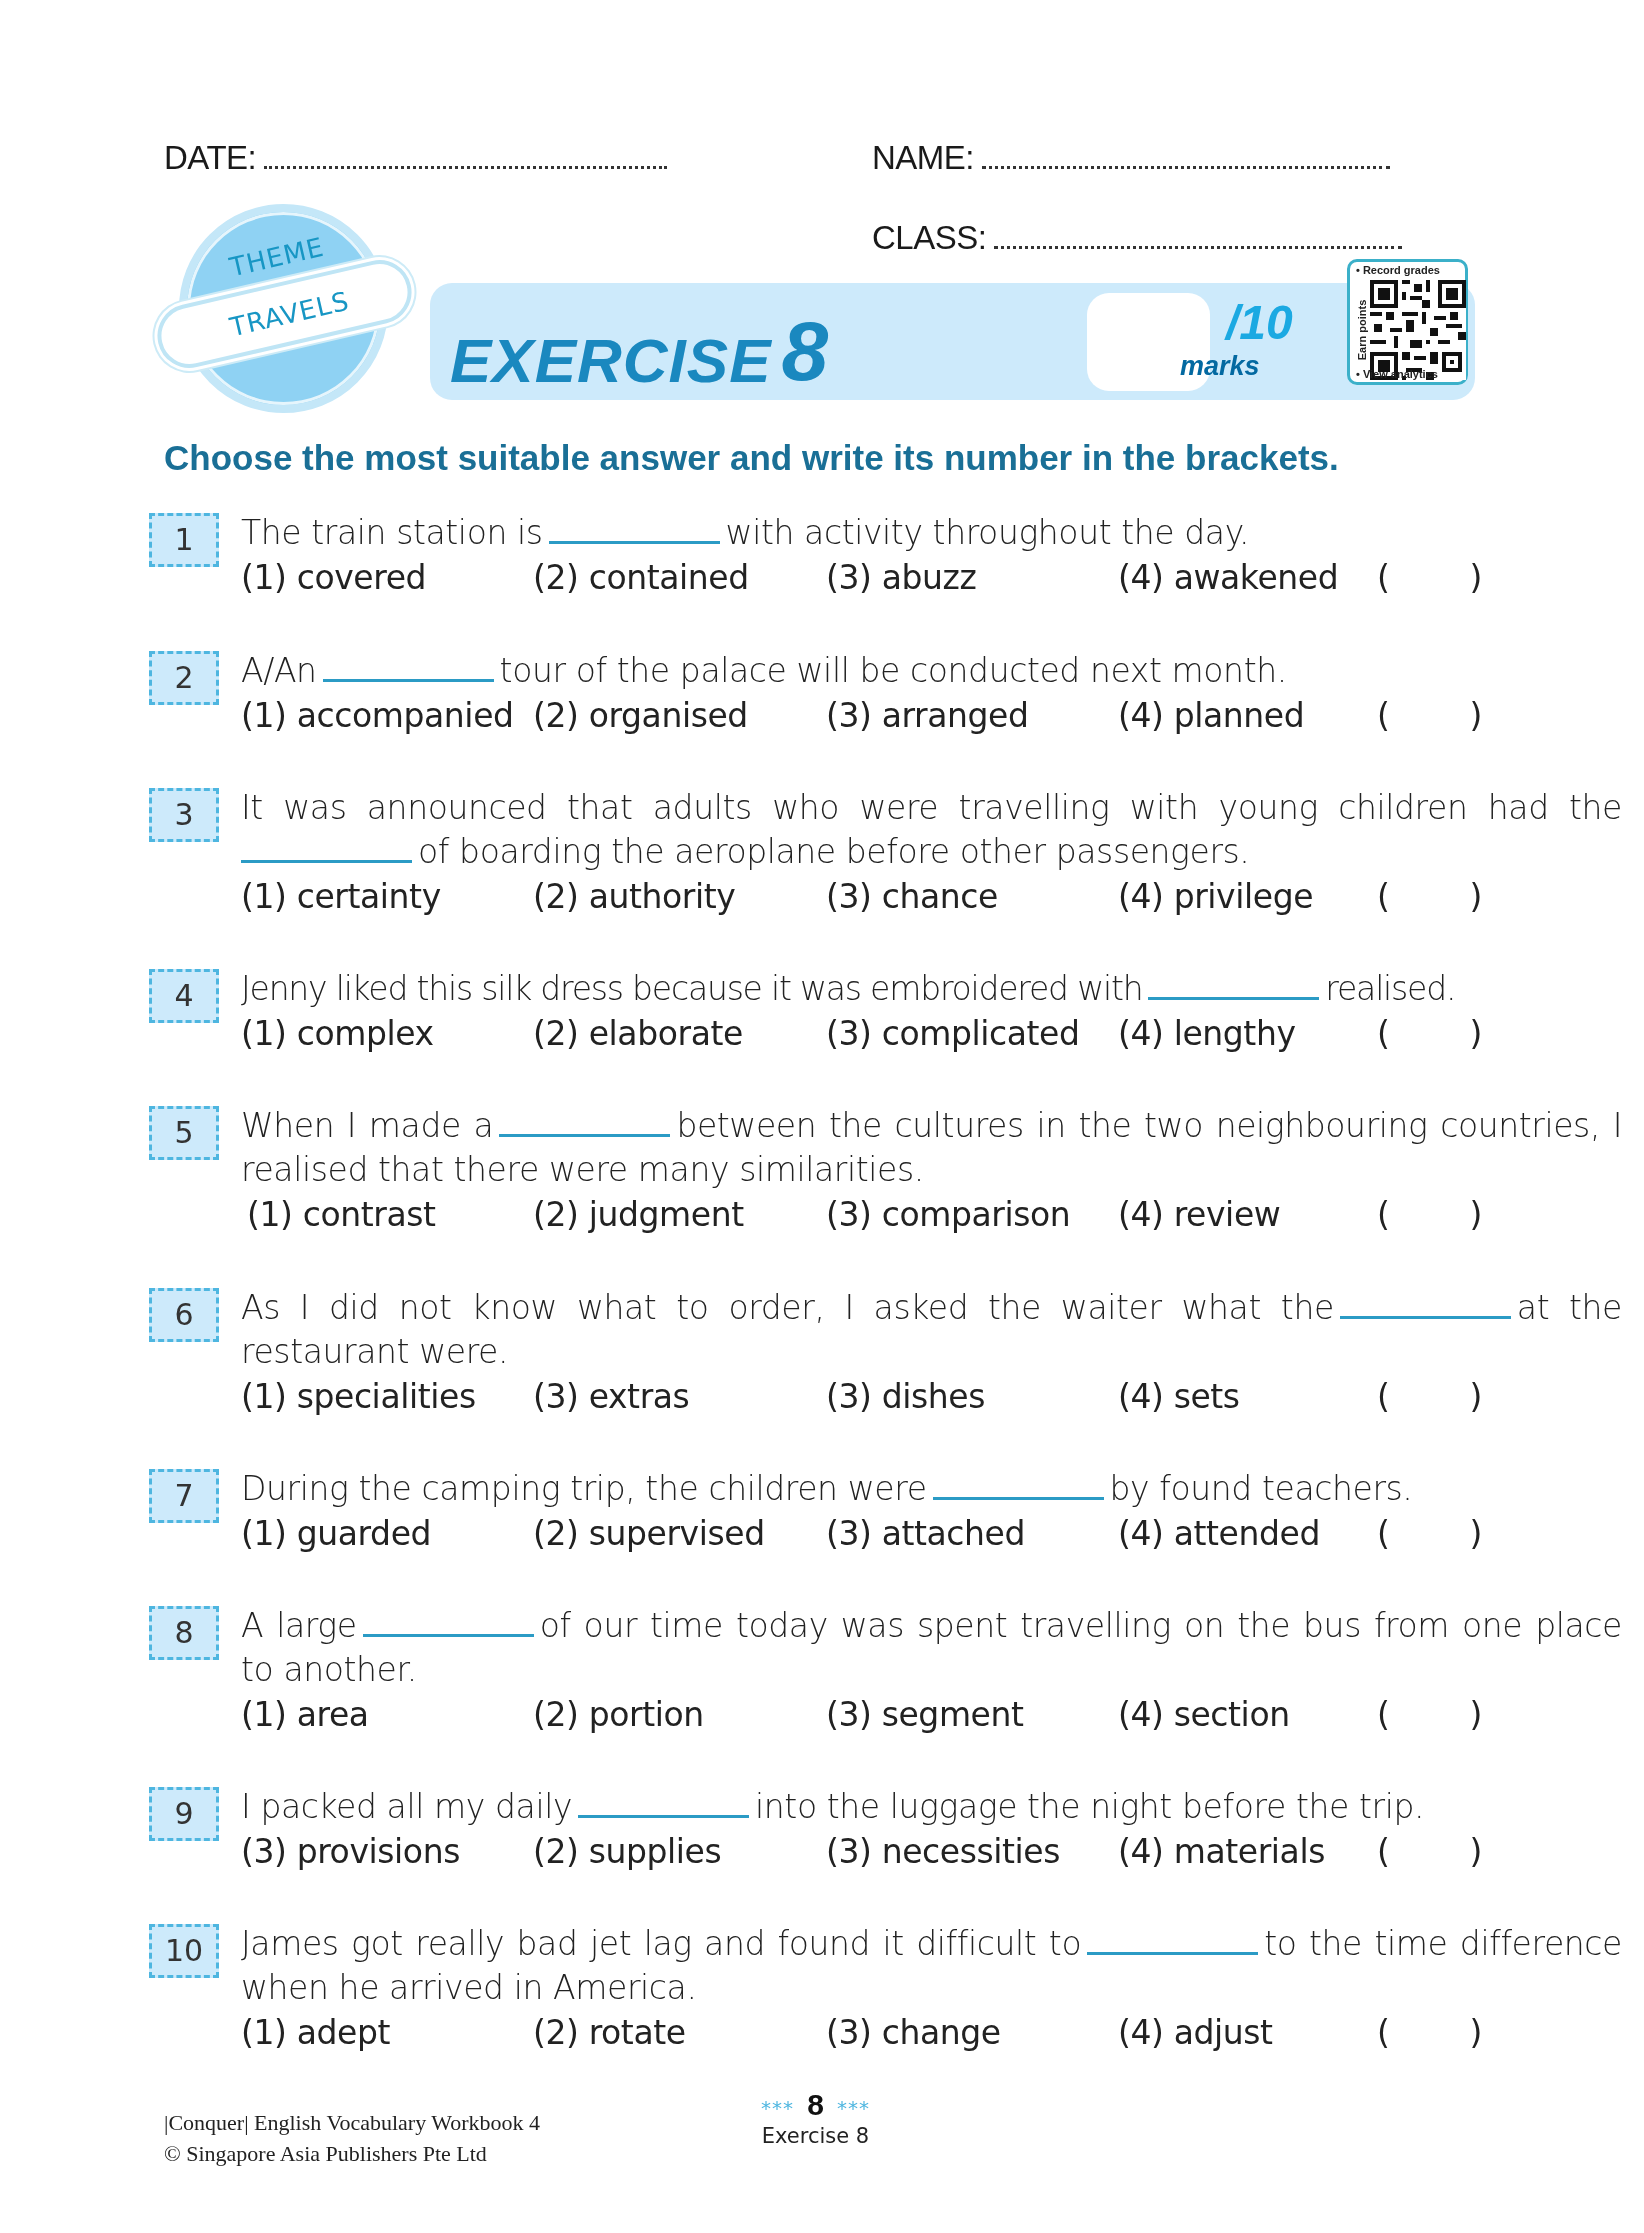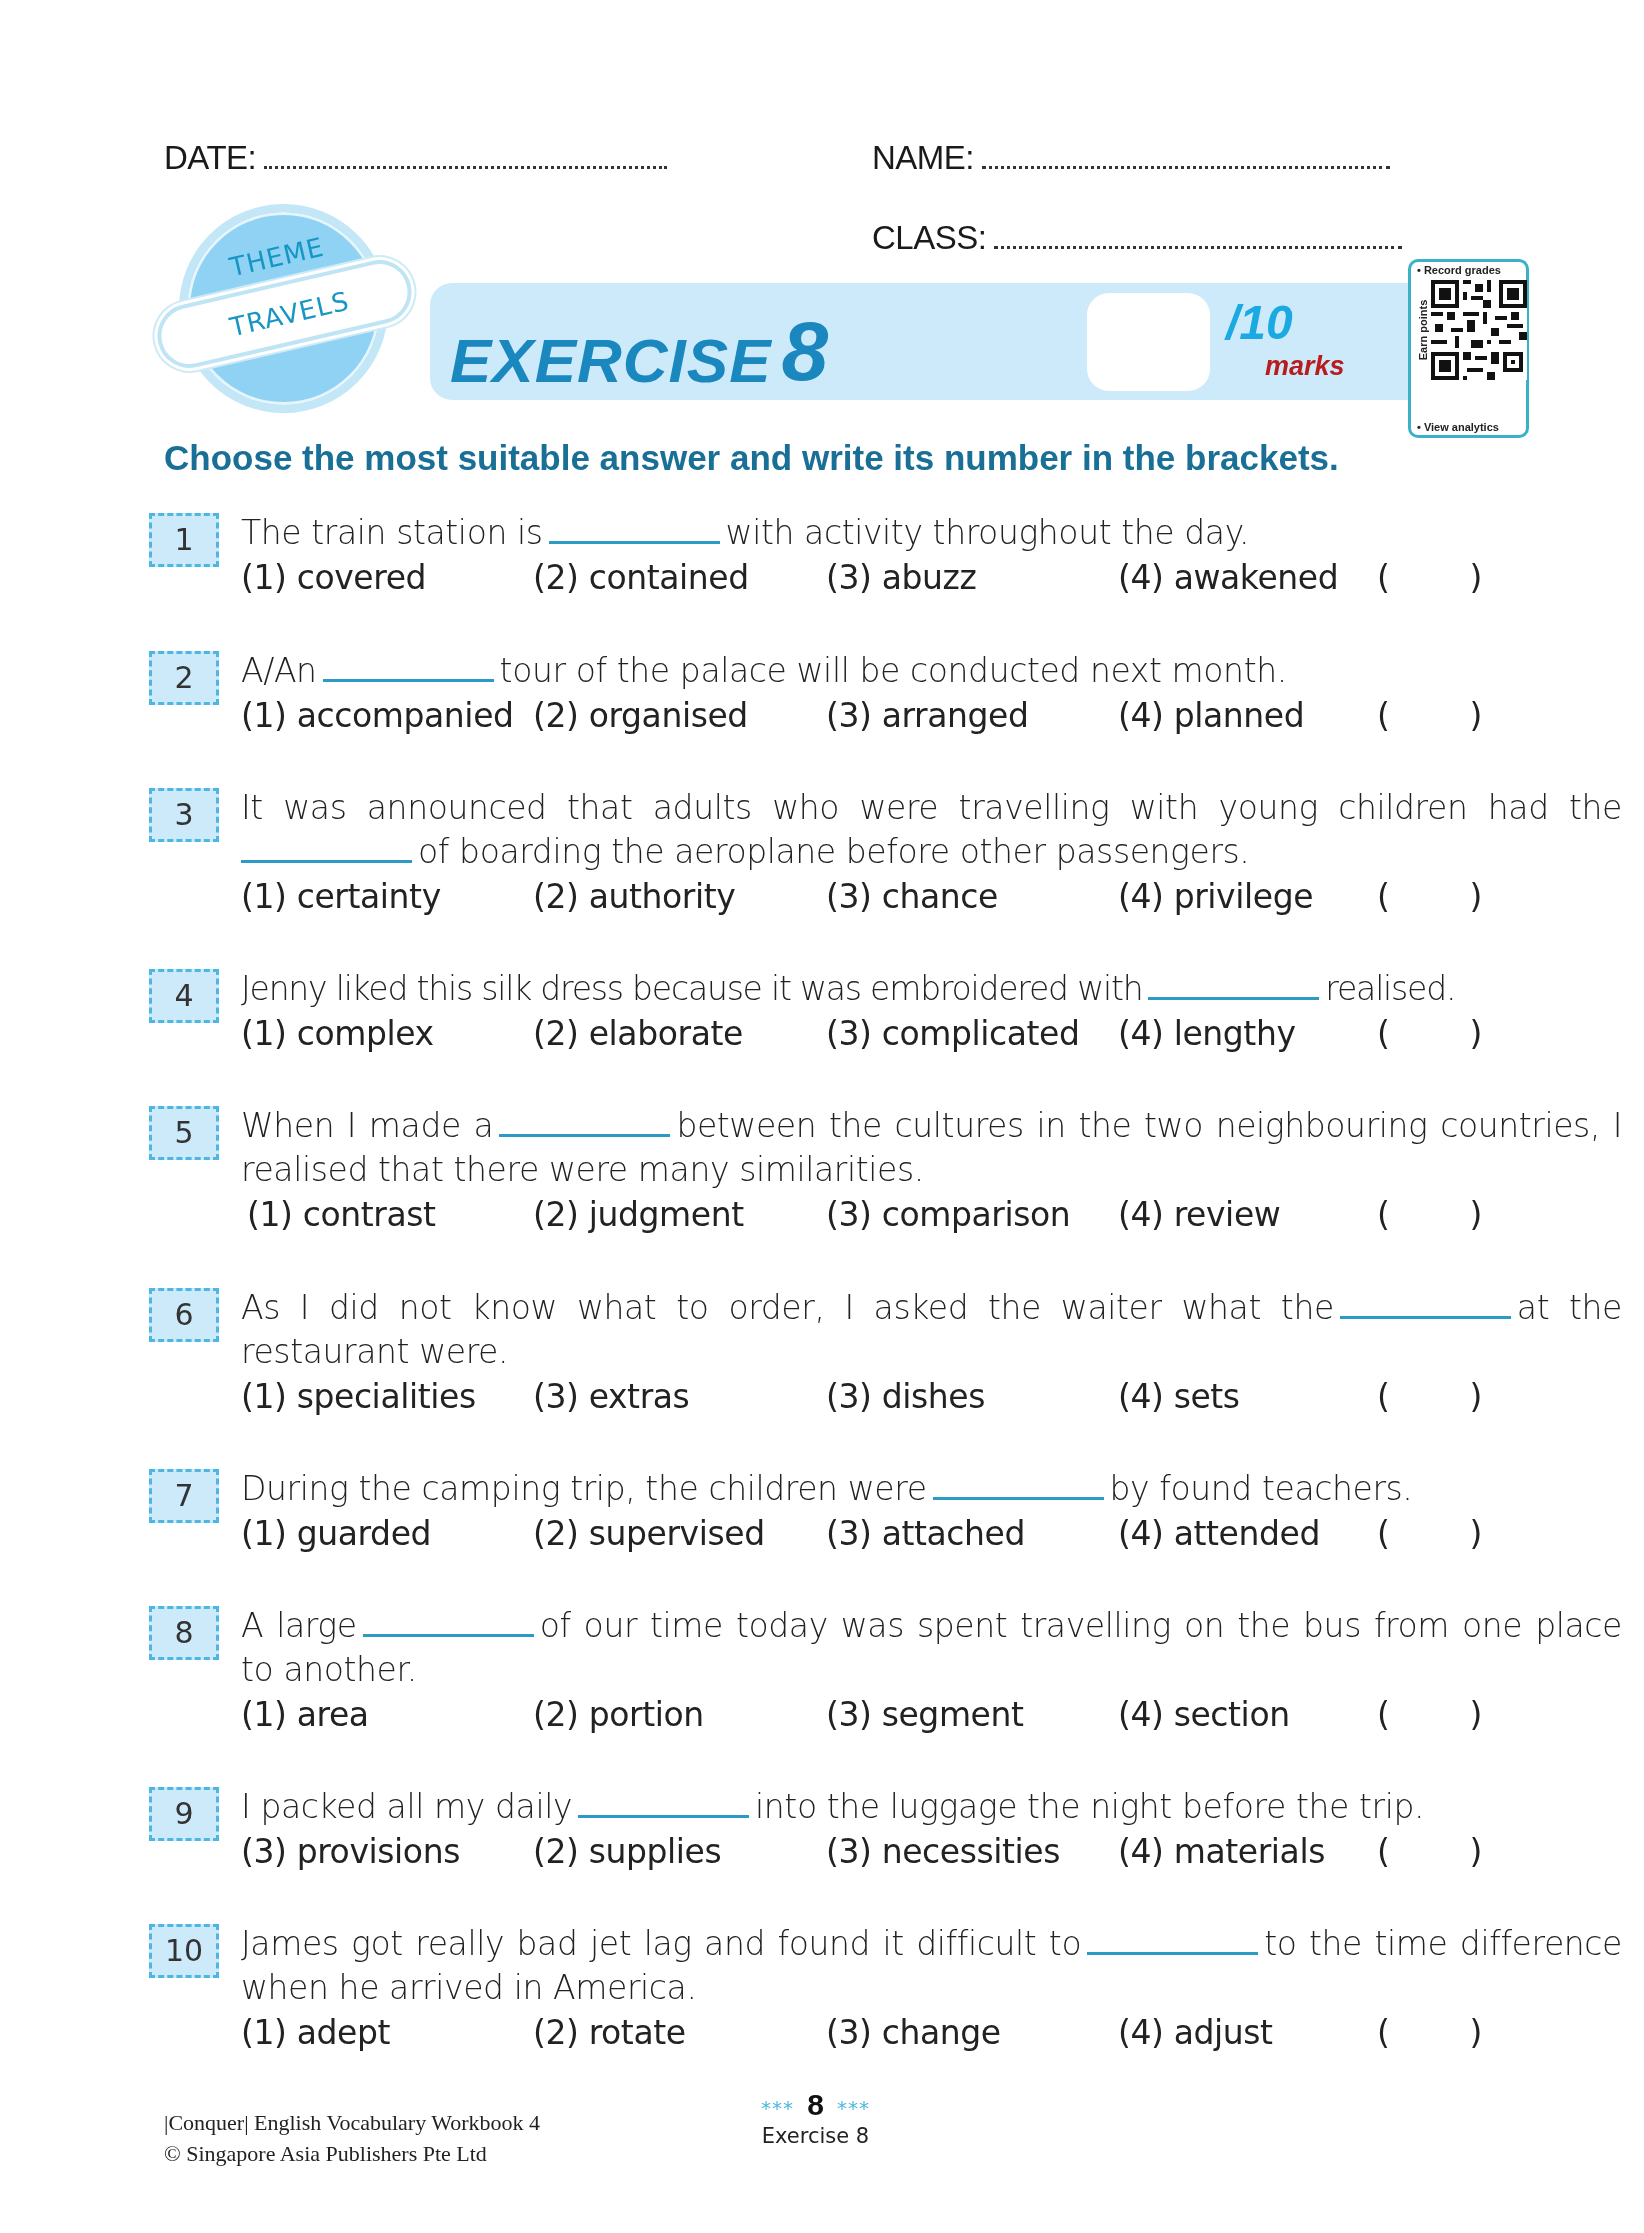--- a/index.html
+++ b/index.html
@@ -19,24 +19,24 @@
   .badge .travels { position: absolute; left: 70px; top: 95px; font-size: 26px; color: #1796c4; transform: rotate(-13deg);
     font-family: "DejaVu Sans", sans-serif; letter-spacing: 1px; }
 
   .banner { position: absolute; left: 430px; top: 283px; width: 1045px; height: 117px; background: #cdeafb; border-radius: 22px; }
   .banner .title { position: absolute; left: 20px; top: 22px; font-family: "Liberation Sans", sans-serif; font-weight: bold;
     font-style: italic; color: #1a88bf; font-size: 62px; letter-spacing: 1px; }
   .banner .title .num { font-size: 84px; position: relative; top: -2px; margin-left: 10px; }
   .banner .score-box { position: absolute; left: 657px; top: 10px; width: 123px; height: 98px; background: #fff; border-radius: 22px; }
   .banner .total { position: absolute; left: 796px; top: 12px; font-family: "Liberation Sans", sans-serif; font-weight: bold; font-style: italic;
     color: #1ba9e2; font-size: 48px; }
-  .banner .marks { position: absolute; left: 835px; top: 68px; font-family: "Liberation Sans", sans-serif; font-weight: bold; font-style: italic;
-    color: #b91c1c; font-size: 27px; }
-
-  .qr { position: absolute; left: 1408px; top: 259px; width: 121px; height: 179px; border: 3px solid #3bb0c9; border-radius: 10px; background: #fff; }
+  .banner .marks { position: absolute; left: 750px; top: 68px; font-family: "Liberation Sans", sans-serif; font-weight: bold; font-style: italic;
+    color: #0369a1; font-size: 27px; }
+
+  .qr { position: absolute; left: 1347px; top: 259px; width: 121px; height: 126px; border: 3px solid #3bb0c9; border-radius: 10px; background: #fff; }
   .qr .rec { position: absolute; left: 6px; top: 2px; font-size: 11px; font-family: "Liberation Sans", sans-serif; font-weight: bold; color: #222; white-space: nowrap; }
   .qr .view { position: absolute; left: 6px; bottom: 2px; font-size: 11px; font-family: "Liberation Sans", sans-serif; font-weight: bold; color: #222; white-space: nowrap; }
   .qr .earn { position: absolute; left: -18px; top: 62px; font-size: 11px; font-family: "Liberation Sans", sans-serif; font-weight: bold; color: #222; transform: rotate(-90deg); white-space: nowrap; }
   .qr svg { position: absolute; left: 20px; top: 18px; }
 
   .instruction { position: absolute; left: 164px; top: 438px; font-family: "Liberation Sans", sans-serif; font-weight: bold; font-size: 35px; color: #1a6f96; }
 
   .question { position: absolute; left: 149px; width: 1333px; }
   .qnum { position: absolute; left: 0; top: 2px; width: 70px; height: 54px; background: #cdeafb; border: 3px dashed #4eb6e0;
     font-family: "DejaVu Sans", sans-serif; font-size: 30px; color: #333; text-align: center; line-height: 48px; }

